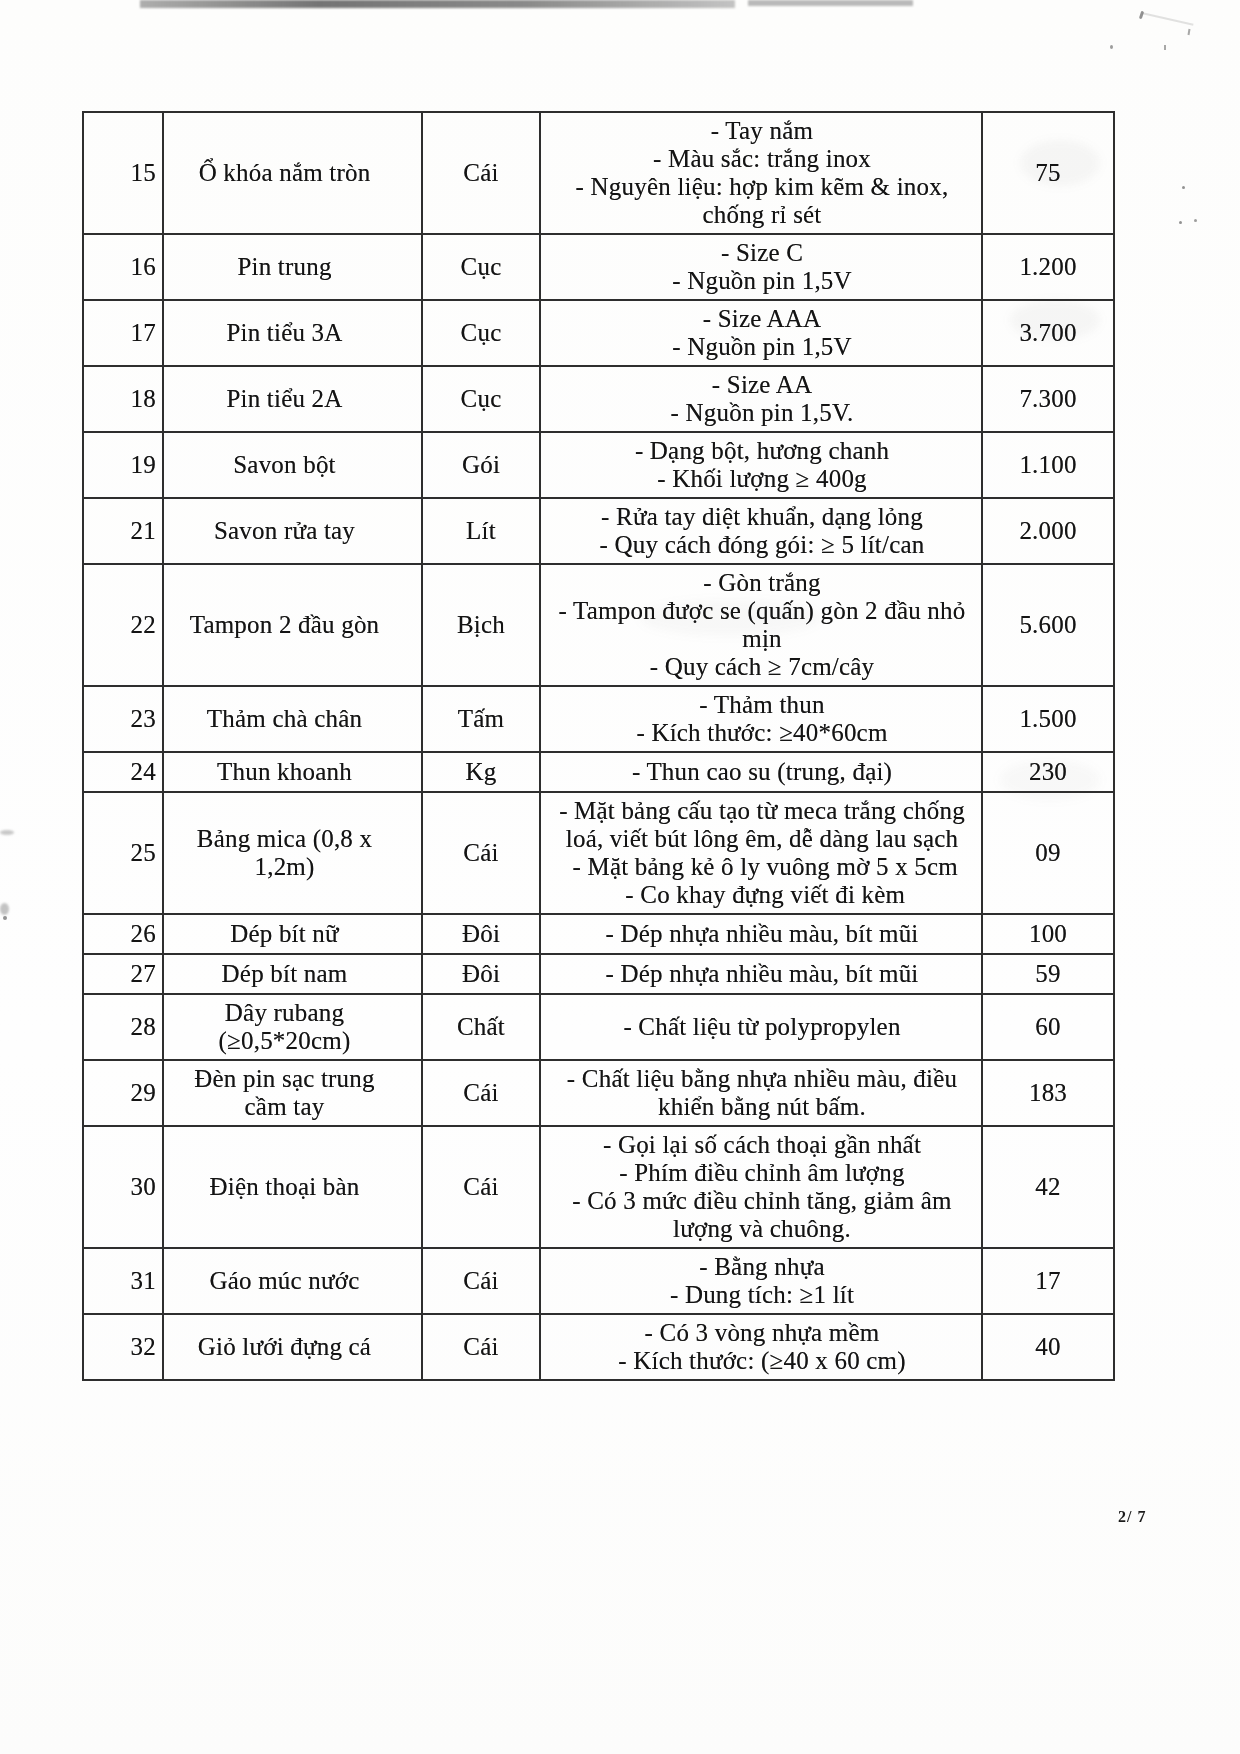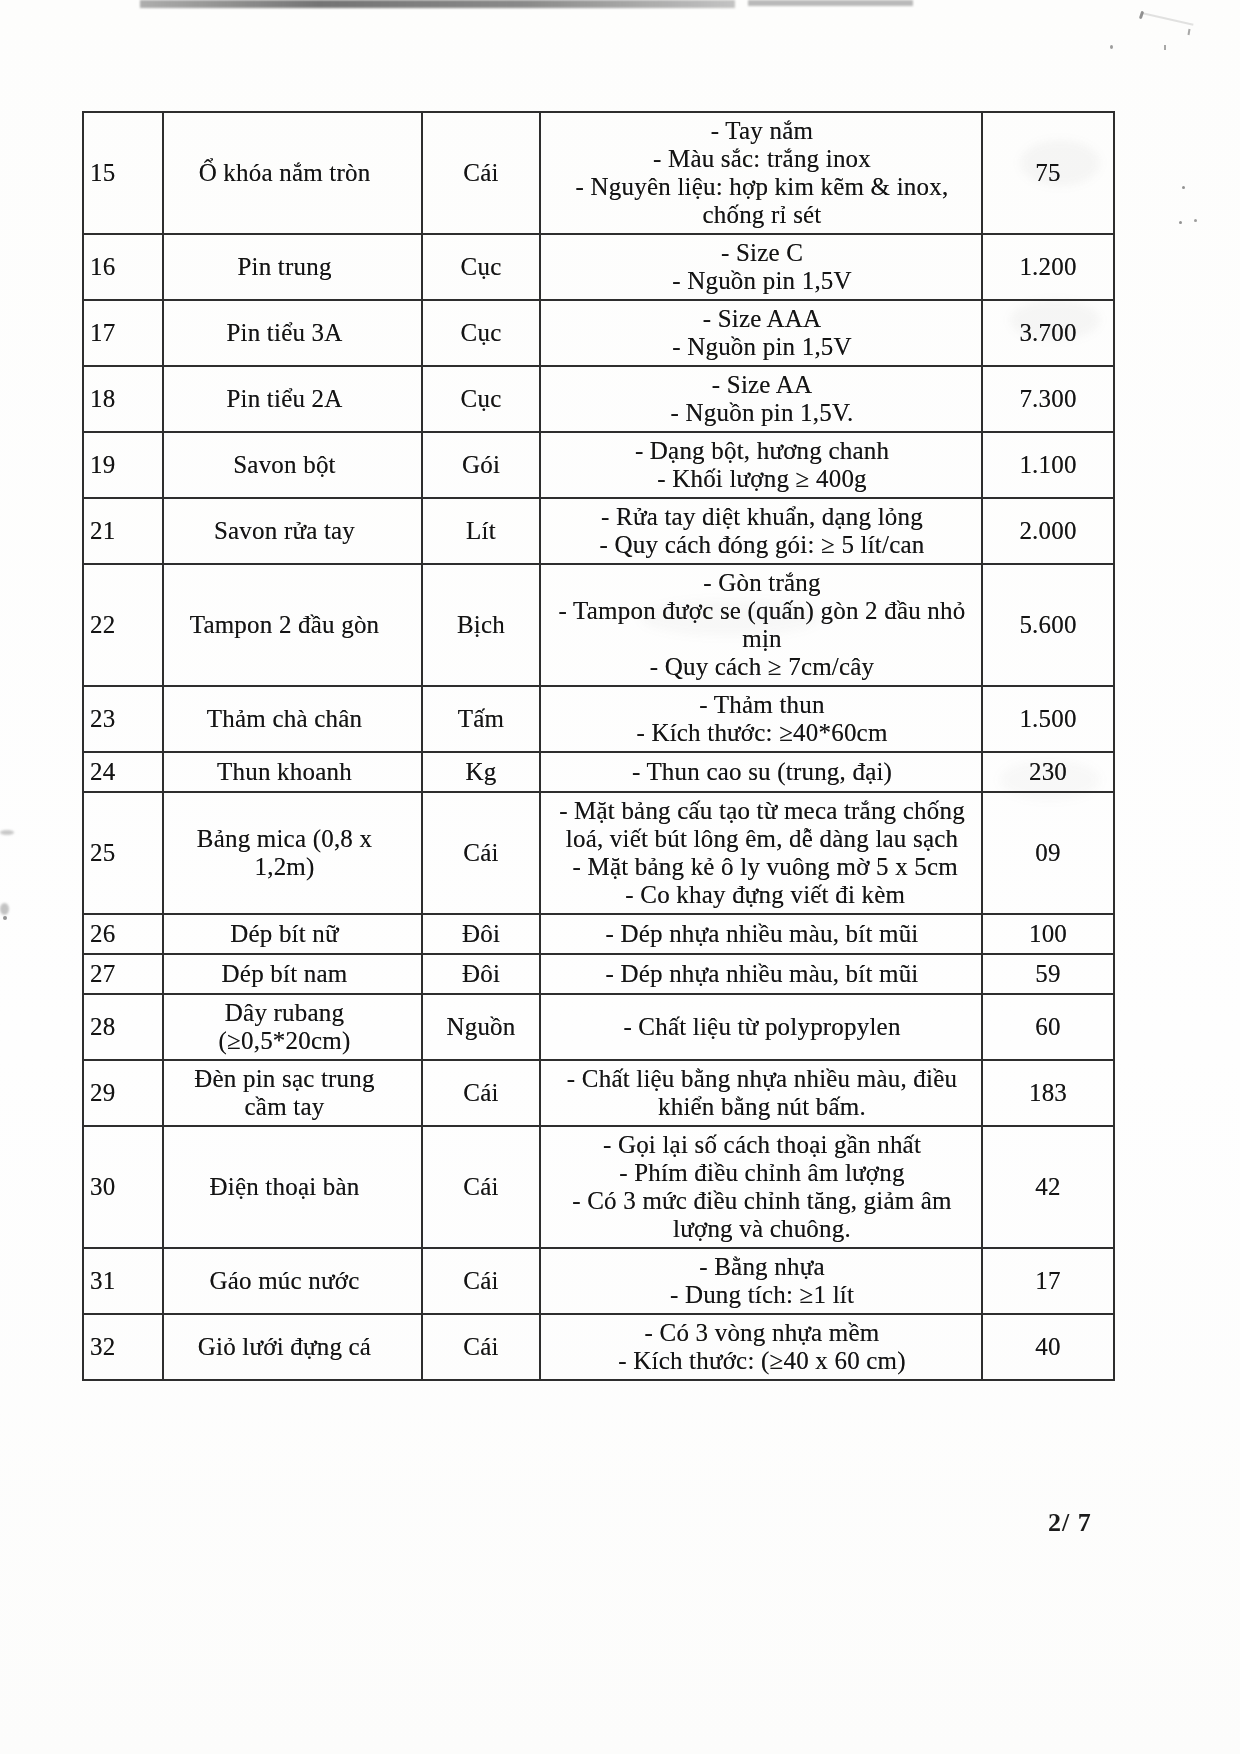--- a/index.html
+++ b/index.html
@@ -27,31 +27,31 @@
     border:2px solid #2e2e2e;
     font-size:25px;
     line-height:28px;
     vertical-align:middle;
     padding:4px 6px;
     height:40px;
     box-sizing:border-box;
     letter-spacing:.2px;
     text-shadow:0 0 .5px rgba(20,20,20,.55);
   }
-  td.c-no{text-align:left;}
+  td.c-no{text-align:right;}
   td.c-name{text-align:center;padding:4px 28px 4px 12px;}
   td.c-unit{text-align:center;}
   td.c-desc{text-align:center;padding:4px 8px 4px 10px;}
   td.c-desc .desc-line{white-space:pre-wrap;}
   td.c-qty{text-align:center;}
   
   .page-number{
     position:absolute;
-    left:1048px;top:1508px;
-    font-size:26px;
+    left:1118px;top:1508px;
+    font-size:16px;
     font-weight:bold;
     letter-spacing:1px;
     color:#1b1b1b;
   }
   
   .artifact{position:absolute;pointer-events:none;}
   .band1{left:140px;top:0;width:595px;height:8px;
     background:linear-gradient(90deg,rgba(25,25,25,.35),rgba(25,25,25,.6) 30%,rgba(25,25,25,.5) 65%,rgba(25,25,25,.25));
     filter:blur(1px);}
   .band2{left:748px;top:0;width:165px;height:6px;background:rgba(30,30,30,.3);filter:blur(1px);}
@@ -219,21 +219,21 @@
           <td class="c-name">Dép bít nam</td>
           <td class="c-unit">Đôi</td>
           <td class="c-desc">
             <div class="desc-line">- Dép nhựa nhiều màu, bít mũi</div>
           </td>
           <td class="c-qty">59</td>
         </tr>
         <tr>
           <td class="c-no">28</td>
           <td class="c-name">Dây rubang (≥0,5*20cm)</td>
-          <td class="c-unit">Nguồn</td>
+          <td class="c-unit">Chất</td>
           <td class="c-desc">
             <div class="desc-line">- Chất liệu từ polypropylen</div>
           </td>
           <td class="c-qty">60</td>
         </tr>
         <tr>
           <td class="c-no">29</td>
           <td class="c-name">Đèn pin sạc trung cầm tay</td>
           <td class="c-unit">Cái</td>
           <td class="c-desc">

